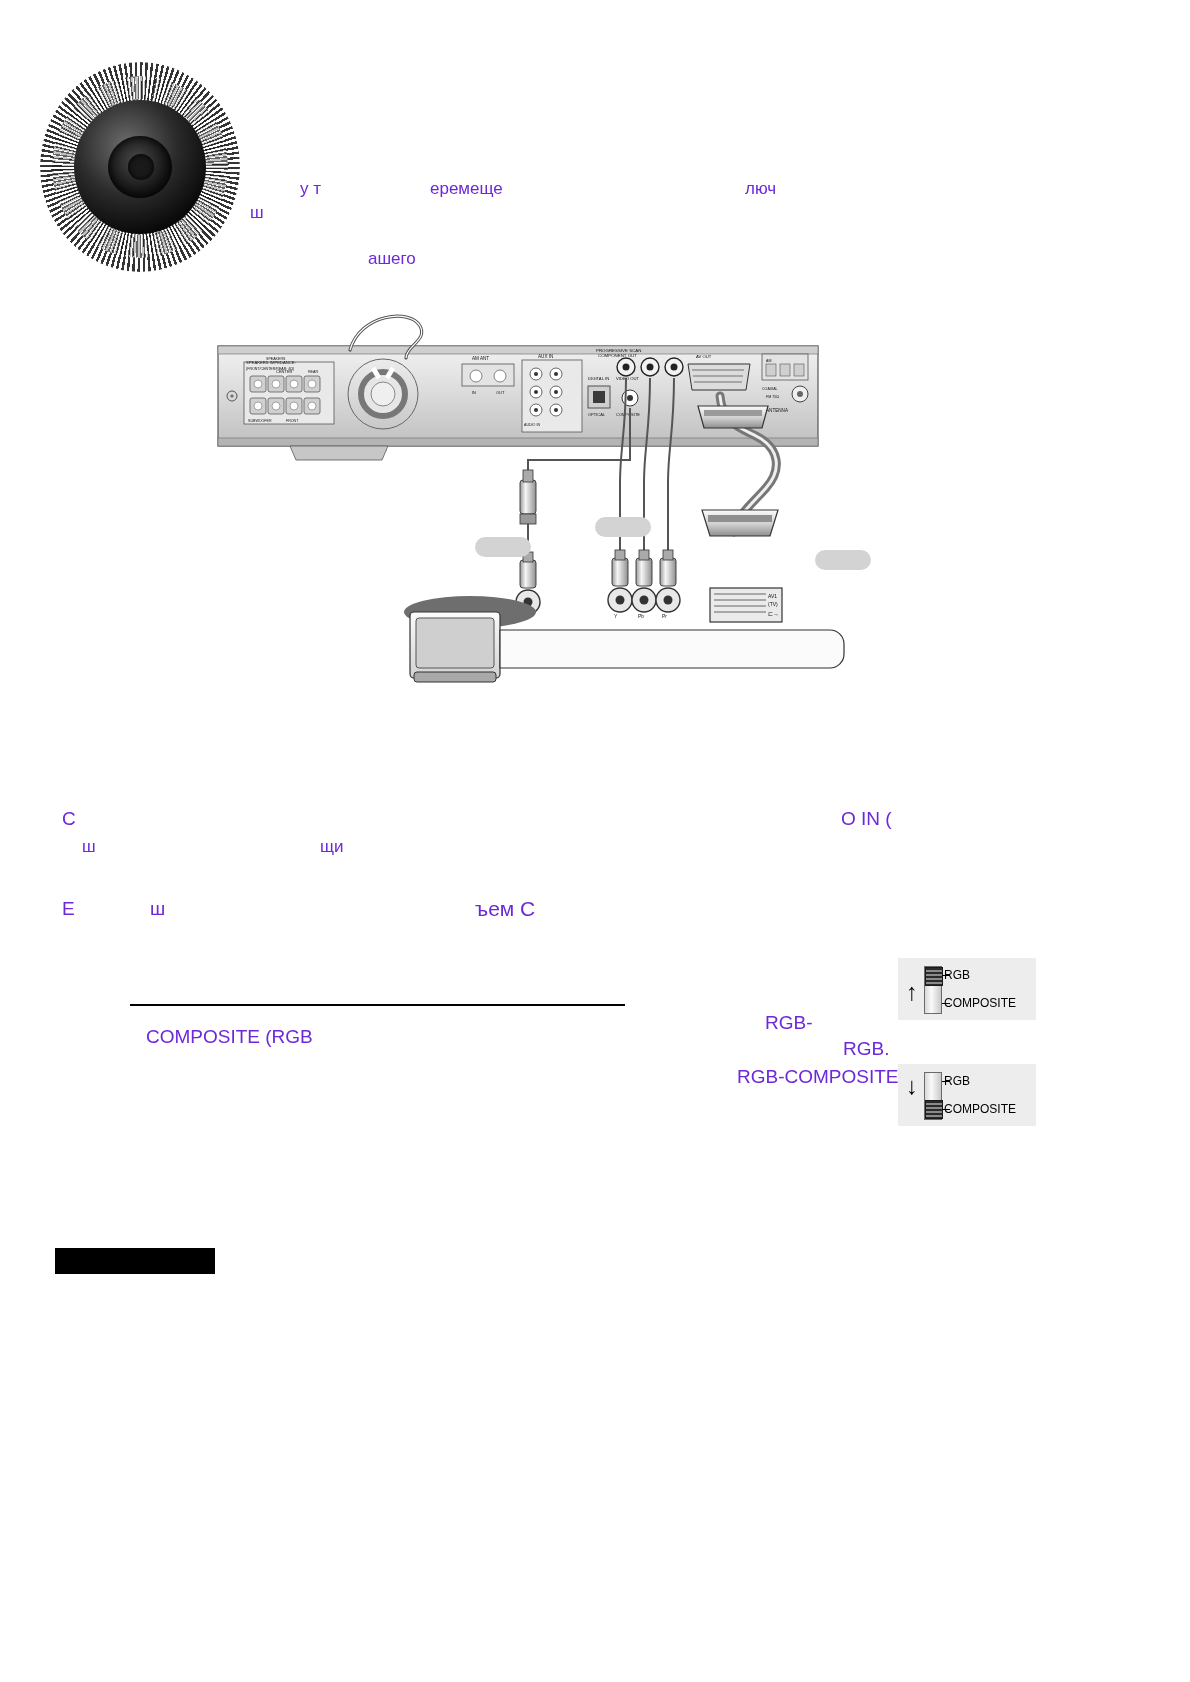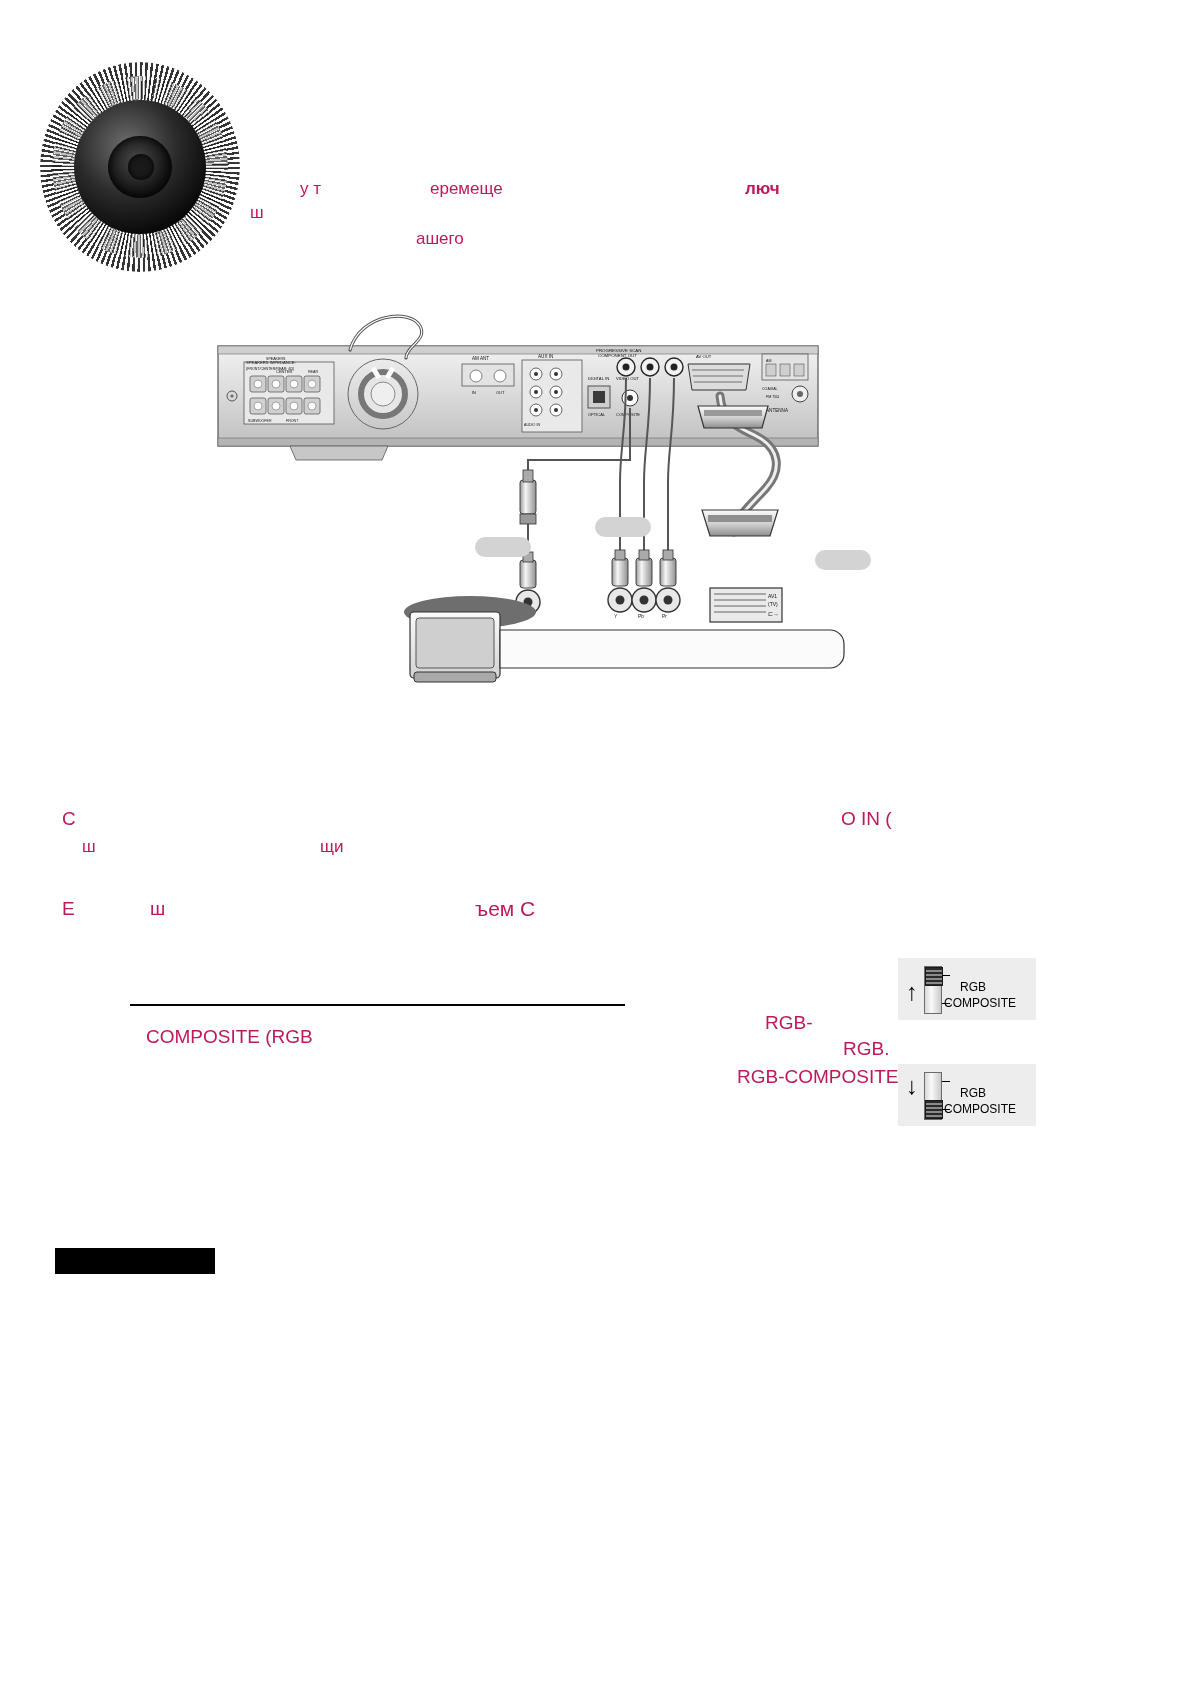--- a/index.html
+++ b/index.html
@@ -72,27 +72,27 @@
     border-radius: 50%;
     background: #1a1a1a;
     box-shadow: 0 0 6px #000 inset;
   }
   
   .txt {
     position: absolute;
     font-size: 17px;
     line-height: 22px;
     white-space: pre;
-    color: #be185d;
+    color: #6d28d9;
   }
   .t-head1 { left: 300px; top: 178px; font-size: 17px; }
   .t-head1b { left: 430px; top: 178px; text-align: center; }
-  .t-head1c { left: 745px; top: 178px; font-weight: bold; }
+  .t-head1c { left: 745px; top: 178px; }
   .t-head2 { left: 250px; top: 202px; }
-  .t-head3 { left: 368px; top: 228px; margin-left: 48px; }
+  .t-head3 { left: 368px; top: 248px; }
 
   .t-c1 { left: 62px; top: 808px; font-size: 19px; }
   .t-c2 { left: 82px; top: 836px; }
   .t-c3 { left: 320px; top: 836px; }
   .t-c4 { left: 833px; top: 808px; font-size: 19px; margin-left: 8px; }
   .t-e1 { left: 62px; top: 898px; font-size: 19px; }
   .t-e2 { left: 150px; top: 898px; font-size: 19px; }
   .t-e3 { left: 475px; top: 898px; font-size: 21px; }
 
   .rule {
@@ -144,21 +144,21 @@
     font-size: 24px;
     line-height: 24px;
   }
   .sw1 .sw-arrow { top: 22px; }
   .sw2 .sw-arrow { top: 10px; }
   .sw-lbl {
     position: absolute;
     font-size: 12px;
     white-space: pre;
   }
-  .sw-lbl.l1 { left: 46px; top: 22px; padding-left: 16px; }
+  .sw-lbl.l1 { left: 46px; top: 10px; }
   .sw-lbl.l2 { left: 46px; top: 38px; }
   .sw-dash {
     position: absolute;
     width: 8px; height: 1px;
     background: #000;
     left: 44px;
   }
   .sw-dash.d1 { top: 17px; }
   .sw-dash.d2 { top: 45px; }
 

